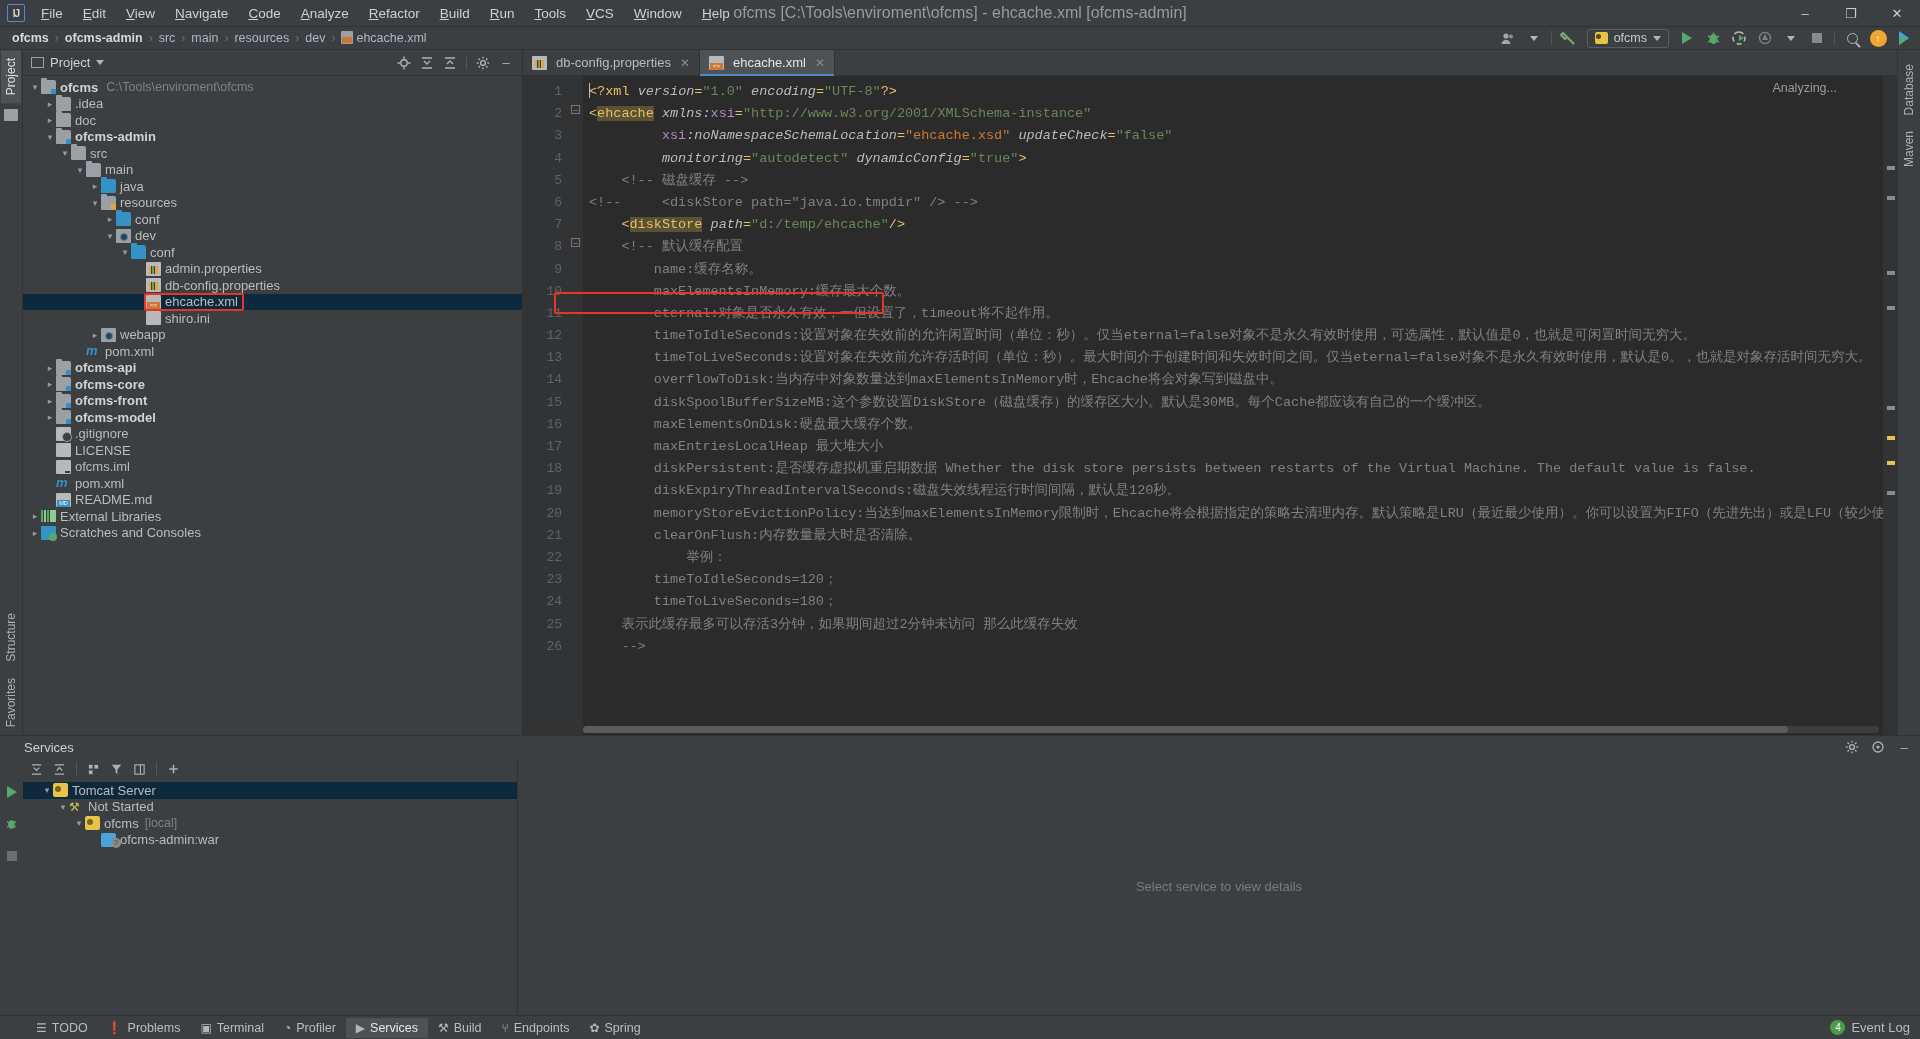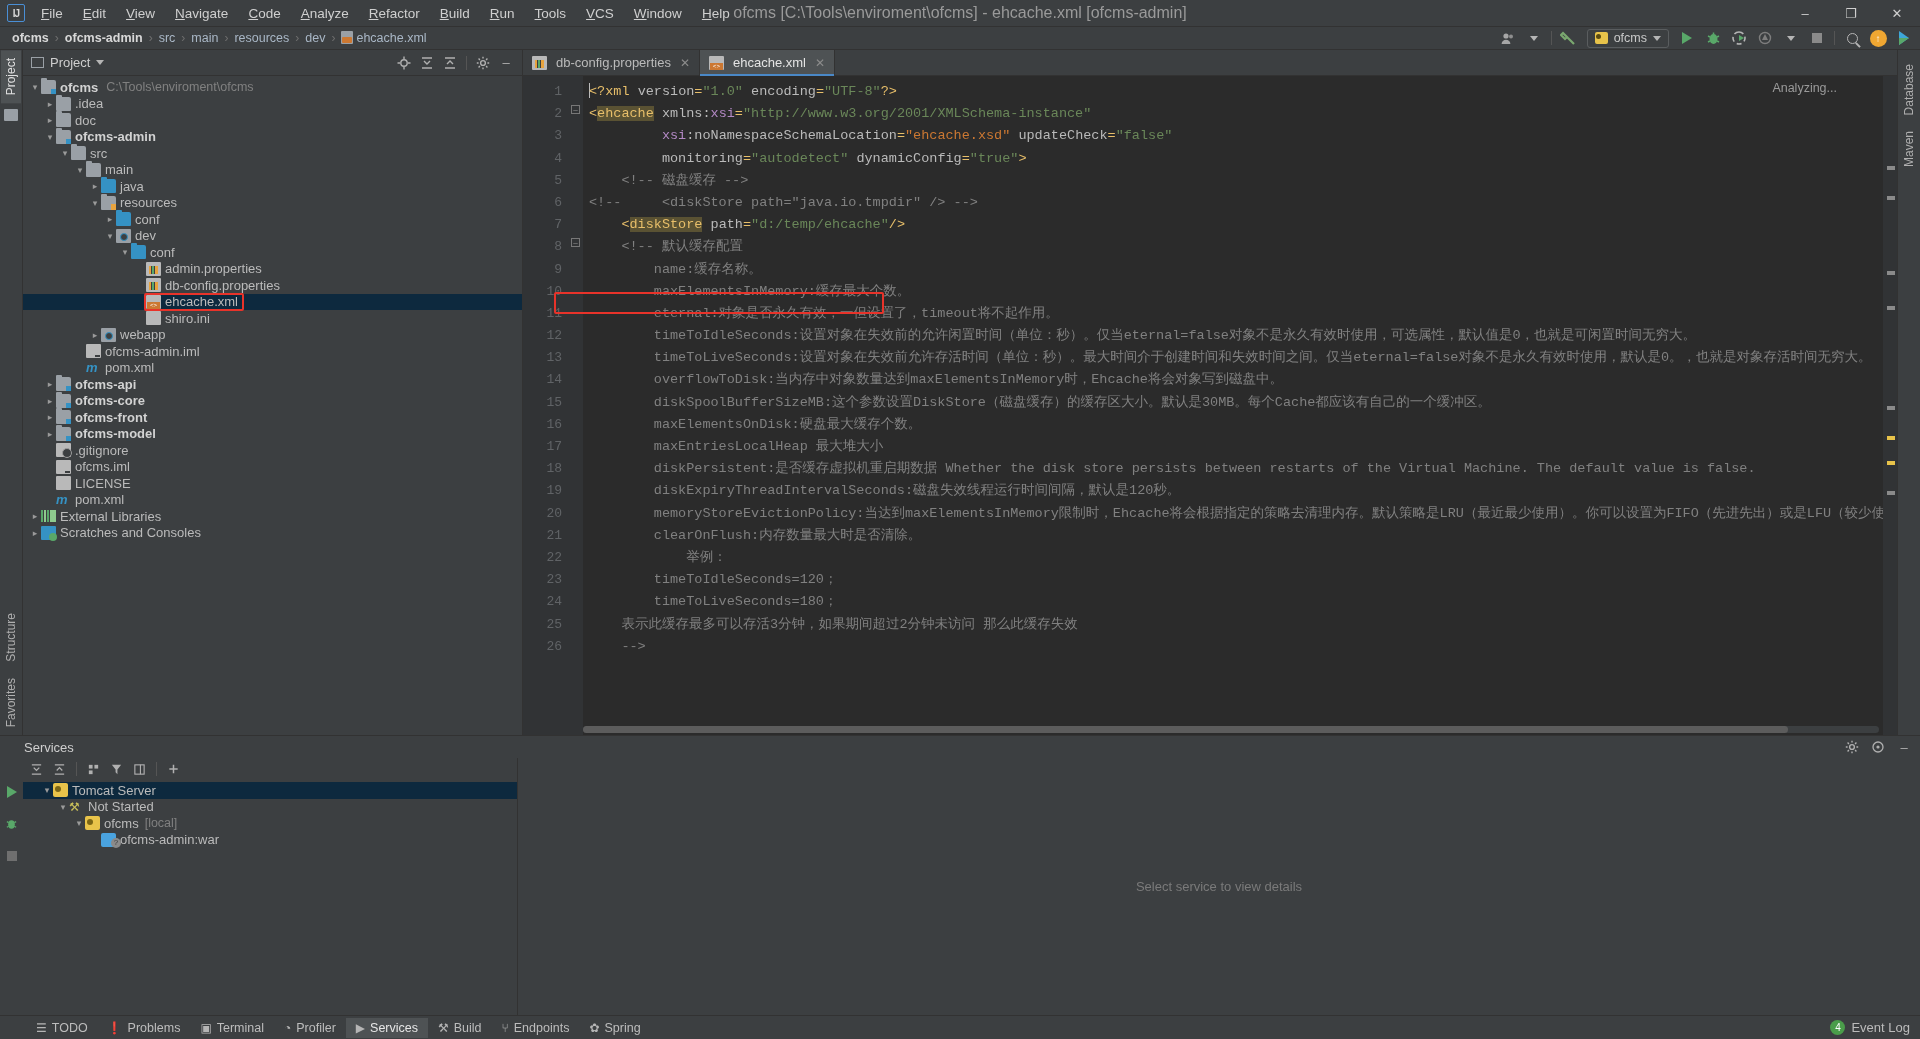--- a/index.html
+++ b/index.html
@@ -207,21 +207,21 @@
     position:absolute;left:2px;width:9px;height:9px;border:1px solid #777;
     display:flex;align-items:center;justify-content:center;color:#999;font-size:8px;line-height:1;
   }
   .code{
     flex:1 1 auto; font-family:"Liberation Mono", monospace; font-size:13.5px;
     padding-top:5px; color:#a9b7c6; position:relative; overflow:hidden; white-space:pre;
   }
   .cl{ height:22.2px; line-height:22.2px; padding-left:6px; white-space:pre; }
   .tagname{ color:#e8bf6a; }
   .tagbr{ color:#e8bf6a; }
-  .attr{ color:#bababa; }
+  .attr{ color:#bababa;font-style:italic; }
   .ns{ color:#b389c5; }
   .str{ color:#6a8759; }
   .strred{ color:#cc7832; }
   .cmt{ color:#808080; }
   .hl{ background:#5a5233; }
   .caret{ display:inline-block;width:1px;height:15px;background:#bbb;vertical-align:-3px;margin-right:-1px; }
 
   .errstripe{
     width:14px;flex:0 0 14px;background:#313335;position:relative;
   }
@@ -519,25 +519,20 @@
             <span class="ico file"></span>
             <span class="nom">shiro.ini</span>
           </div>
           <div class="trow">
             <span class="arrow" style="margin-left: 66px;">▸</span>
             <span class="ico dot"></span>
             <span class="nom">webapp</span>
           </div>
           <div class="trow">
             <span class="arrow" style="margin-left: 51px;"></span>
-            <span class="ico iml"></span>
-            <span class="nom">ofcms-admin.iml</span>
-          </div>
-          <div class="trow">
-            <span class="arrow" style="margin-left: 51px;"></span>
             <span class="ico maven">m</span>
             <span class="nom">pom.xml</span>
           </div>
           <div class="trow">
             <span class="arrow" style="margin-left: 21px;">▸</span>
             <span class="ico folder module"></span>
             <span class="nom bold">ofcms-api</span>
           </div>
           <div class="trow">
             <span class="arrow" style="margin-left: 21px;">▸</span>
@@ -554,32 +549,37 @@
             <span class="ico folder module"></span>
             <span class="nom bold">ofcms-model</span>
           </div>
           <div class="trow">
             <span class="arrow" style="margin-left: 21px;"></span>
             <span class="ico git"></span>
             <span class="nom">.gitignore</span>
           </div>
           <div class="trow">
             <span class="arrow" style="margin-left: 21px;"></span>
+            <span class="ico file"></span>
+            <span class="nom">LICENSE</span>
+          </div>
+          <div class="trow">
+            <span class="arrow" style="margin-left: 21px;"></span>
             <span class="ico iml"></span>
             <span class="nom">ofcms.iml</span>
-          </div>
-          <div class="trow">
-            <span class="arrow" style="margin-left: 21px;"></span>
-            <span class="ico file"></span>
-            <span class="nom">LICENSE</span>
           </div>
           <div class="trow">
             <span class="arrow" style="margin-left: 21px;"></span>
             <span class="ico maven">m</span>
             <span class="nom">pom.xml</span>
+          </div>
+          <div class="trow">
+            <span class="arrow" style="margin-left: 21px;"></span>
+            <span class="ico md"></span>
+            <span class="nom">README.md</span>
           </div>
           <div class="trow">
             <span class="arrow" style="margin-left: 6px;">▸</span>
             <span class="ico lib"></span>
             <span class="nom">External Libraries</span>
           </div>
           <div class="trow">
             <span class="arrow" style="margin-left: 6px;">▸</span>
             <span class="ico scratch"></span>
             <span class="nom">Scratches and Consoles</span>

